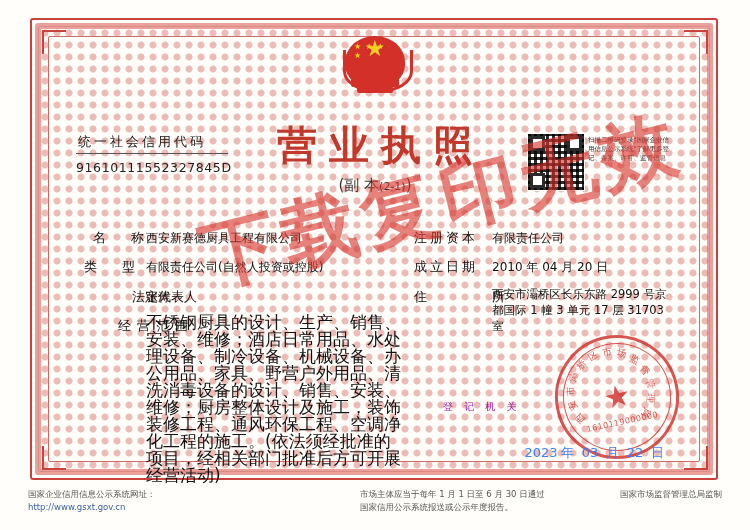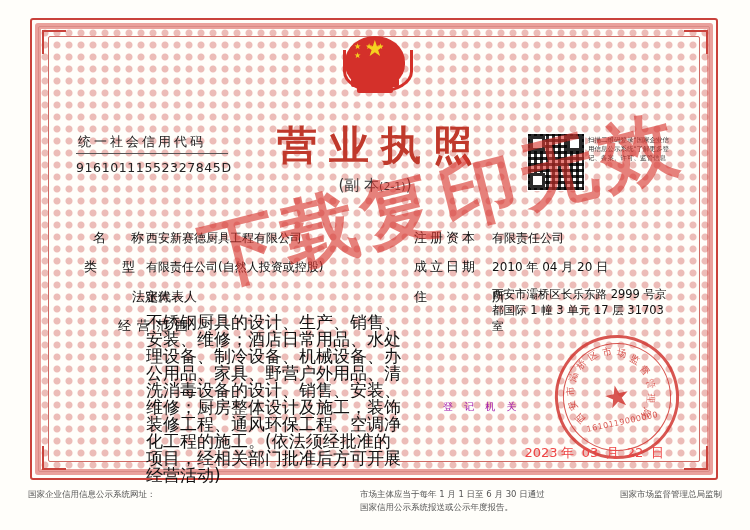--- a/index.html
+++ b/index.html
@@ -235,21 +235,21 @@
     left: 443px; top: 400px;
     font-size: 10px;
     color: #a21caf;
     letter-spacing: 4px;
     font-family: "DejaVu Sans", sans-serif;
   }
   .date-row {
     position: absolute;
     left: 524px; top: 444px;
     font-size: 13px;
-    color: #ef4444;
+    color: #3b82f6;
     font-family: "DejaVu Sans", sans-serif;
   }
   .date-row span { display: inline-block; }
   .date-y { width: 34px; text-align: center; }
   .date-m { width: 26px; text-align: center; }
   .date-d { width: 26px; text-align: center; }
   .date-u { padding: 0 3px; }
 
   
   .seal {
@@ -412,20 +412,21 @@
 
   <div class="date-row">
     <span class="date-y">2023</span><span class="date-u">年</span><span class="date-m">03</span><span class="date-u">月</span><span class="date-d">22</span><span class="date-u">日</span>
   </div>
 
   <div class="watermark">下载复印无效</div>
 
   <div class="footer">
     <div class="f-left">
       <div>国家企业信用信息公示系统网址：</div>
+      <div class="f-link">http://www.gsxt.gov.cn</div>
     </div>
     <div class="f-mid">
       <div>市场主体应当于每年 1 月 1 日至 6 月 30 日通过</div>
       <div>国家信用公示系统报送或公示年度报告。</div>
     </div>
     <div class="f-right">
       <div>国家市场监督管理总局监制</div>
     </div>
   </div>
 

